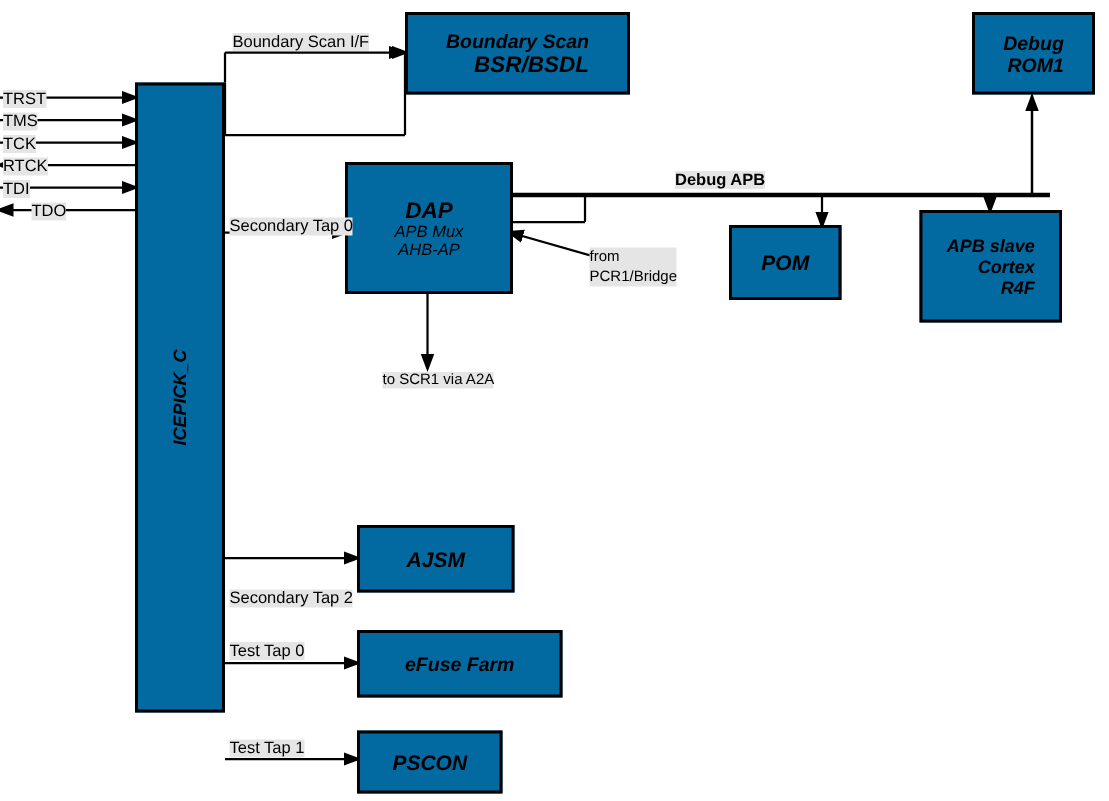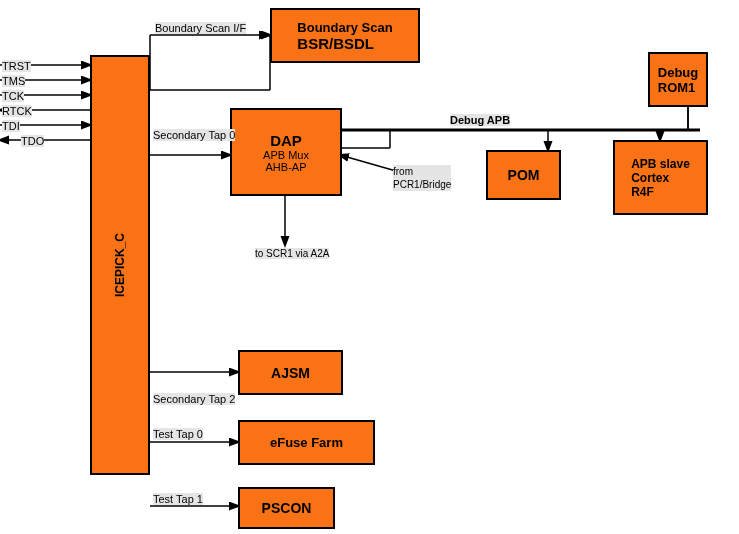--- a/index.html
+++ b/index.html
@@ -14,27 +14,28 @@
     }
     .diagram {
       position: relative;
       width: 739px;
       height: 534px;
     }
     
     .box {
       position: absolute;
       border: 2px solid #000;
-      background: #f97316;
+      background: #0369a1;
       display: flex;
       flex-direction: column;
       align-items: center;
       justify-content: center;
-      text-align: left;
+      text-align: right;
       font-weight: bold;
+      font-style: italic;
     }
     
     svg.overlay {
       position: absolute;
       top: 0; left: 0;
       width: 739px;
       height: 534px;
       pointer-events: none;
     }
     .label {
@@ -120,21 +121,21 @@
   <div class="label" style="left:2px;top:75px;">TMS</div>
   <div class="label" style="left:2px;top:90px;">TCK</div>
   <div class="label" style="left:2px;top:105px;">RTCK</div>
   <div class="label" style="left:2px;top:120px;">TDI</div>
   <div class="label" style="left:2px;top:135px;margin-left:19px;">TDO</div>
 
   <div class="box" style="left:270px;top:8px;width:150px;height:55px;font-size:13px;">
     <span>Boundary Scan<br><span style="font-size:15px;">BSR/BSDL</span></span>
   </div>
 
-  <div class="box" style="left:648px;top:8px;width:60px;height:55px;font-size:13px;margin-top:44px;">
+  <div class="box" style="left:648px;top:8px;width:82px;height:55px;font-size:13px;">
     <span>Debug<br>ROM1</span>
   </div>
 
   <div class="box" style="left:90px;top:55px;width:60px;height:420px;font-size:12px;writing-mode:vertical-rl;text-orientation:mixed;transform:rotate(180deg);">
     <span>ICEPICK_C</span>
   </div>
 
   <div class="box" style="left:230px;top:108px;width:112px;height:88px;font-size:12px;">
     <span style="font-size:15px;font-weight:bold;">DAP</span>
     <span style="font-size:11px;font-weight:normal;">APB Mux</span>
@@ -156,21 +157,21 @@
   <div class="box" style="left:238px;top:420px;width:137px;height:45px;font-size:13px;">
     <span>eFuse Farm</span>
   </div>
 
   <div class="box" style="left:238px;top:487px;width:97px;height:42px;font-size:14px;">
     <span>PSCON</span>
   </div>
 
   <div class="label" style="left:155px;top:22px;font-size:11px;">Boundary Scan I/F</div>
 
-  <div class="label" style="left:153px;top:129px;font-size:11px;">Secondary Tap 0</div>
+  <div class="label" style="left:153px;top:145px;font-size:11px;">Secondary Tap 0</div>
 
   <div class="label" style="left:450px;top:114px;font-size:11px;font-weight:bold;">Debug APB</div>
 
   <div class="label" style="left:255px;top:248px;font-size:10px;">to SCR1 via A2A</div>
 
   <div class="label" style="left:393px;top:165px;font-size:10px;line-height:1.3;">from<br>PCR1/Bridge</div>
 
   <div class="label" style="left:153px;top:358px;font-size:11px;margin-top:35px;">Secondary Tap 2</div>
 
   <div class="label" style="left:153px;top:428px;font-size:11px;">Test Tap 0</div>

